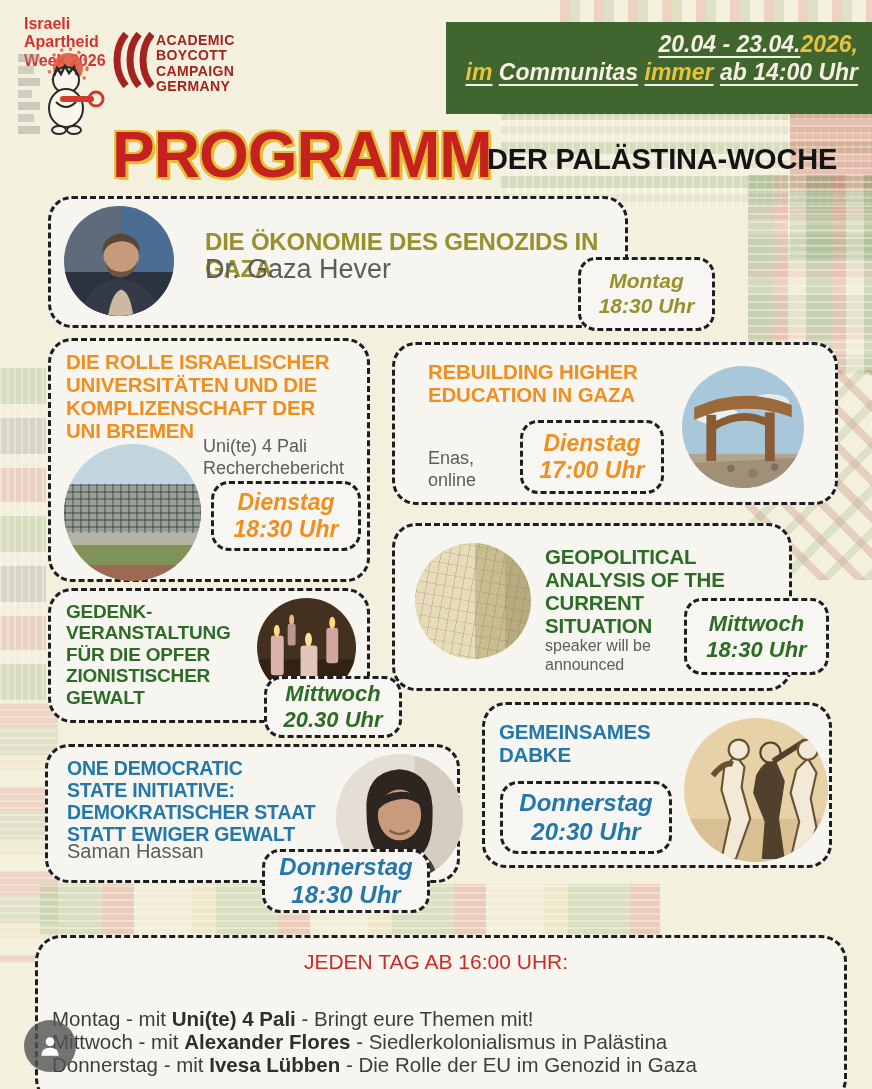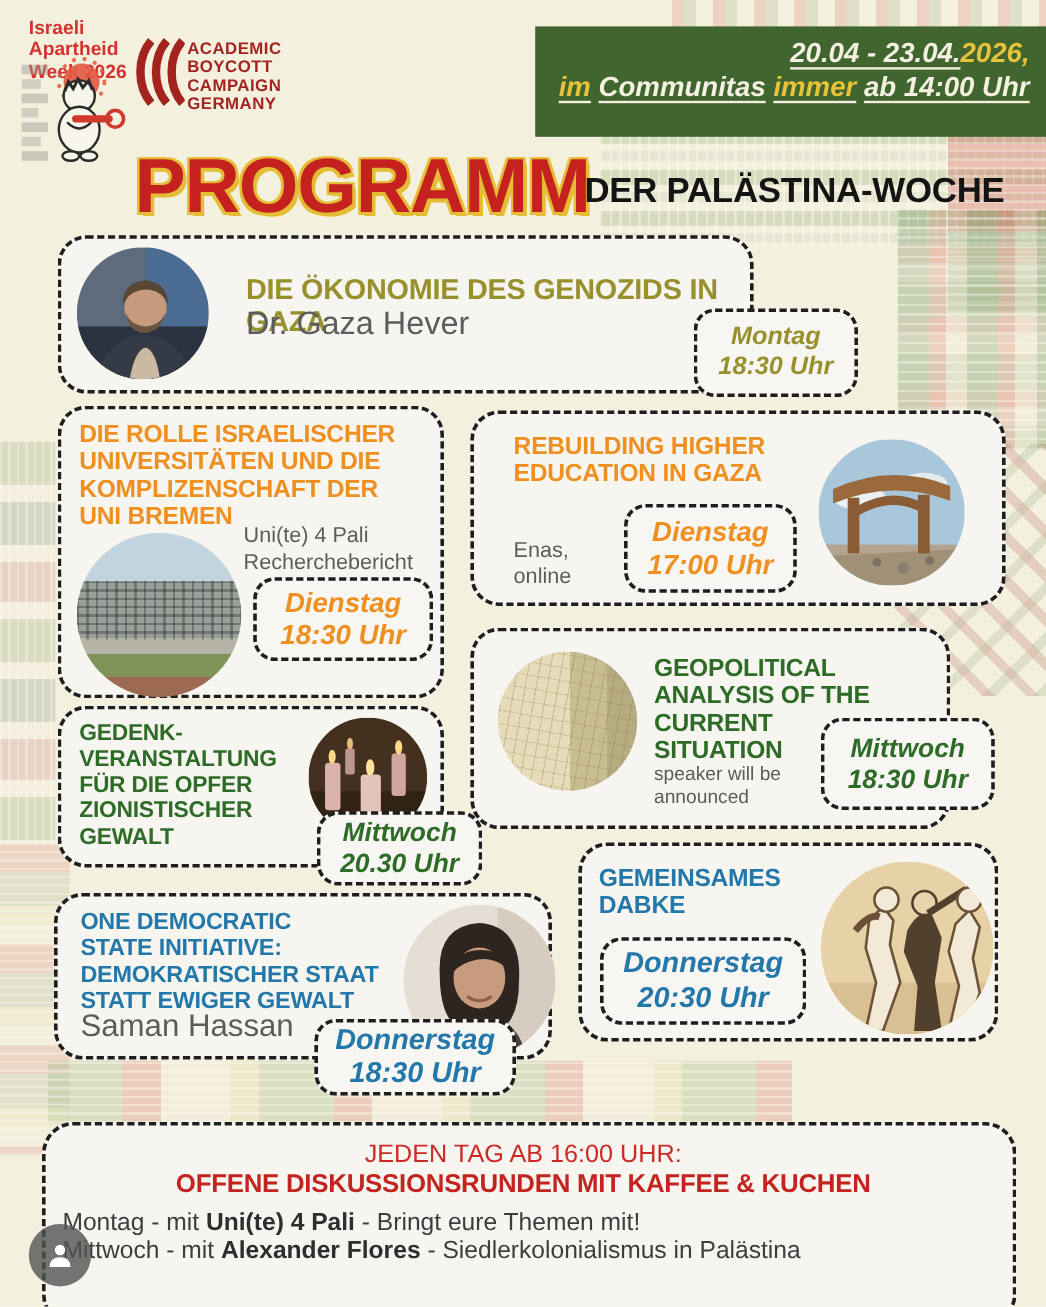--- a/index.html
+++ b/index.html
@@ -102,21 +102,21 @@
   .b5{left:264px;top:676px;width:138px;height:62px;font-size:22px;flex-direction:row;gap:0;}
   .b5 .stack{display:flex;flex-direction:column;}
 
   .c6{left:482px;top:702px;width:350px;height:166px;}
   .t6{left:499px;top:720px;font-size:20.5px;width:230px;}
   .b6{left:500px;top:781px;width:172px;height:73px;font-size:24px;}
   .ph6{left:684px;top:718px;width:144px;height:144px;}
 
   .c7{left:45px;top:744px;width:415px;height:139px;}
   .t7{left:67px;top:757px;font-size:19.5px;width:310px;}
-  .s7{left:67px;top:839px;font-size:26px;}
+  .s7{left:67px;top:839px;font-size:20px;}
   .ph7{left:336px;top:754px;width:127px;height:127px;}
   .b7{left:262px;top:849px;width:168px;height:64px;font-size:24px;}
 
   
   .note{left:35px;top:935px;width:812px;height:170px;border-radius:26px;}
   .note-h1{left:0;top:950px;width:872px;text-align:center;font-size:21px;font-weight:400;color:#cd2a26;margin:0;}
   .note-h2{left:0;top:974px;width:872px;text-align:center;font-size:21.5px;font-weight:800;color:#c42420;margin:0;letter-spacing:-.2px;}
   .rows{left:52px;top:1007px;font-size:20.5px;color:#3d3d3d;line-height:23px;}
   .rows b{color:#2e2e2e;font-weight:800;}
 
@@ -332,24 +332,24 @@
       <path d="M42 60 Q50 66 58 60" fill="none" stroke="#8a5f48" stroke-width="2"></path>
     </svg>
   </div>
   <div class="badge b7 blue">
     <span>Donnerstag</span>
     <span>18:30 Uhr</span>
   </div>
 
   <section class="card abs note"></section>
   <p class="abs note-h1">JEDEN TAG AB 16:00 UHR:</p>
-  <p class="abs note-h2">OFFENE DISKUSSIONSRUNDEN MIT KAFFEE &amp; KUCHEN</p>
   <div class="abs rows">
     <div><span>Montag - mit </span><b>Uni(te) 4 Pali</b><span> - Bringt eure Themen mit!</span></div>
     <div><span>Mittwoch - mit </span><b>Alexander Flores</b><span> - Siedlerkolonialismus in Palästina</span></div>
+    <div><span>Donnerstag - mit </span><b>Ivesa Lübben</b><span> - Die Rolle der EU im Genozid in Gaza</span></div>
   </div>
 
   <div class="abs tag-icon">
     <svg width="26" height="26" viewBox="0 0 24 24">
       <circle cx="12" cy="8" r="4" fill="#ffffff"></circle>
       <path d="M4 21 Q4 13.5 12 13.5 Q20 13.5 20 21 Z" fill="#ffffff"></path>
     </svg>
   </div>
 
 </div>

